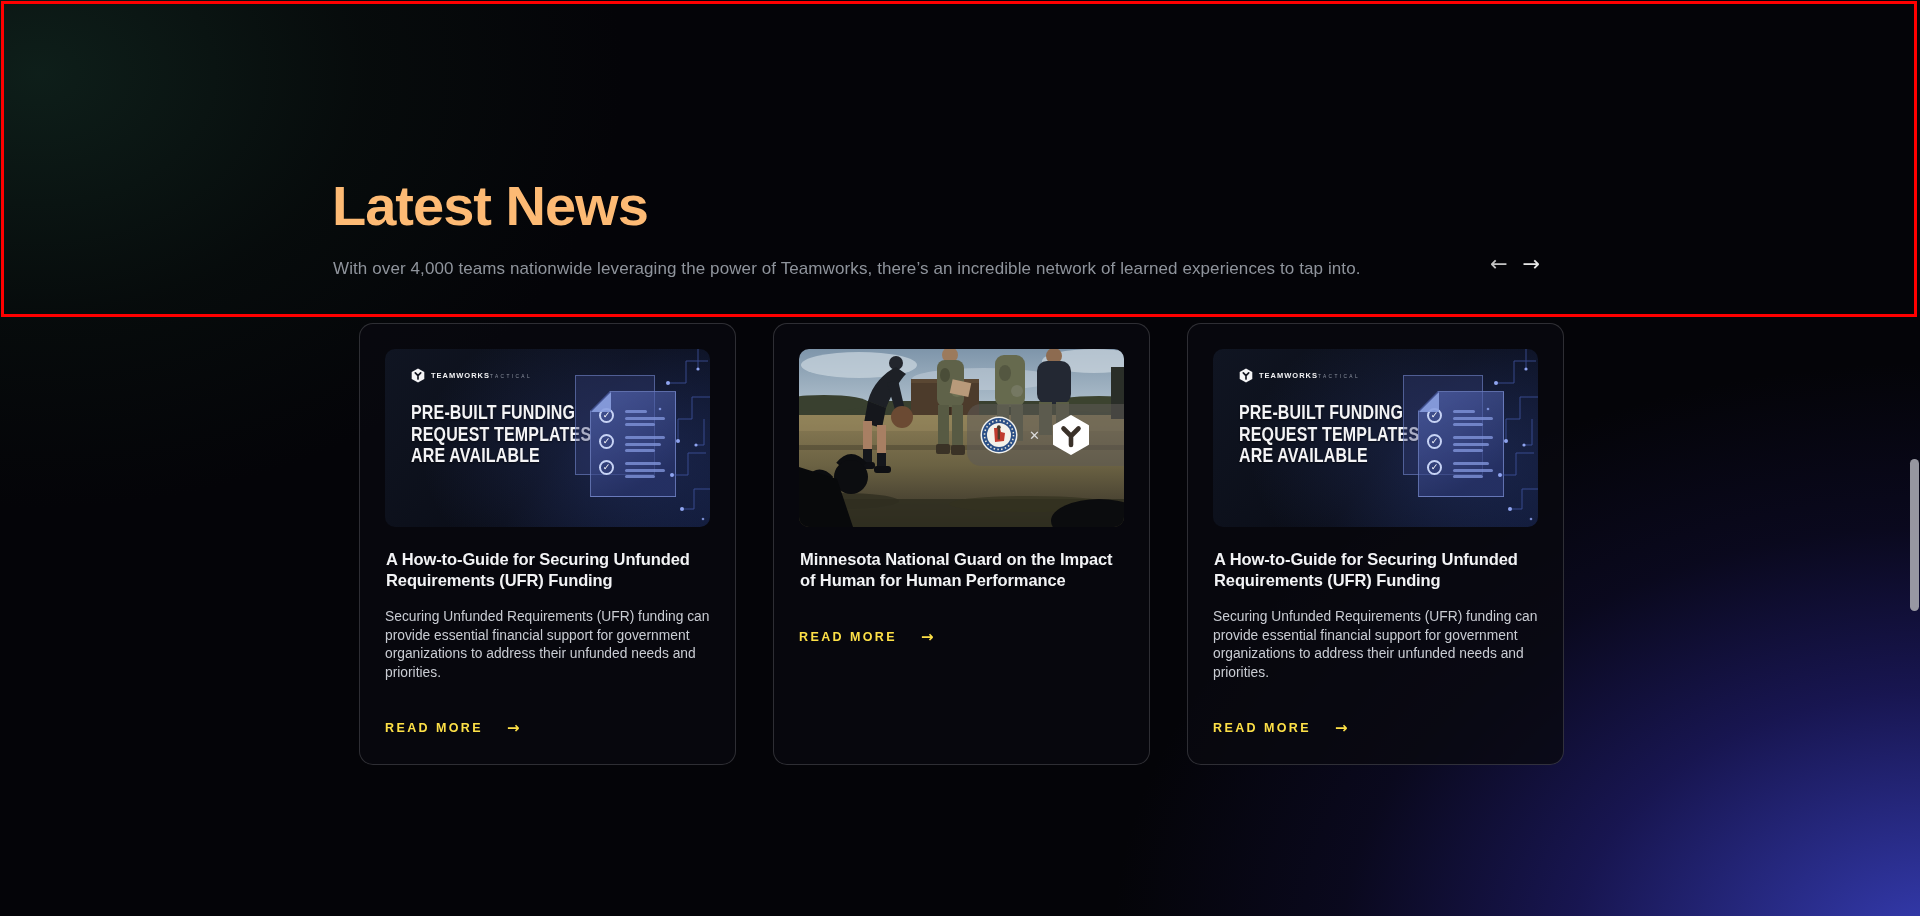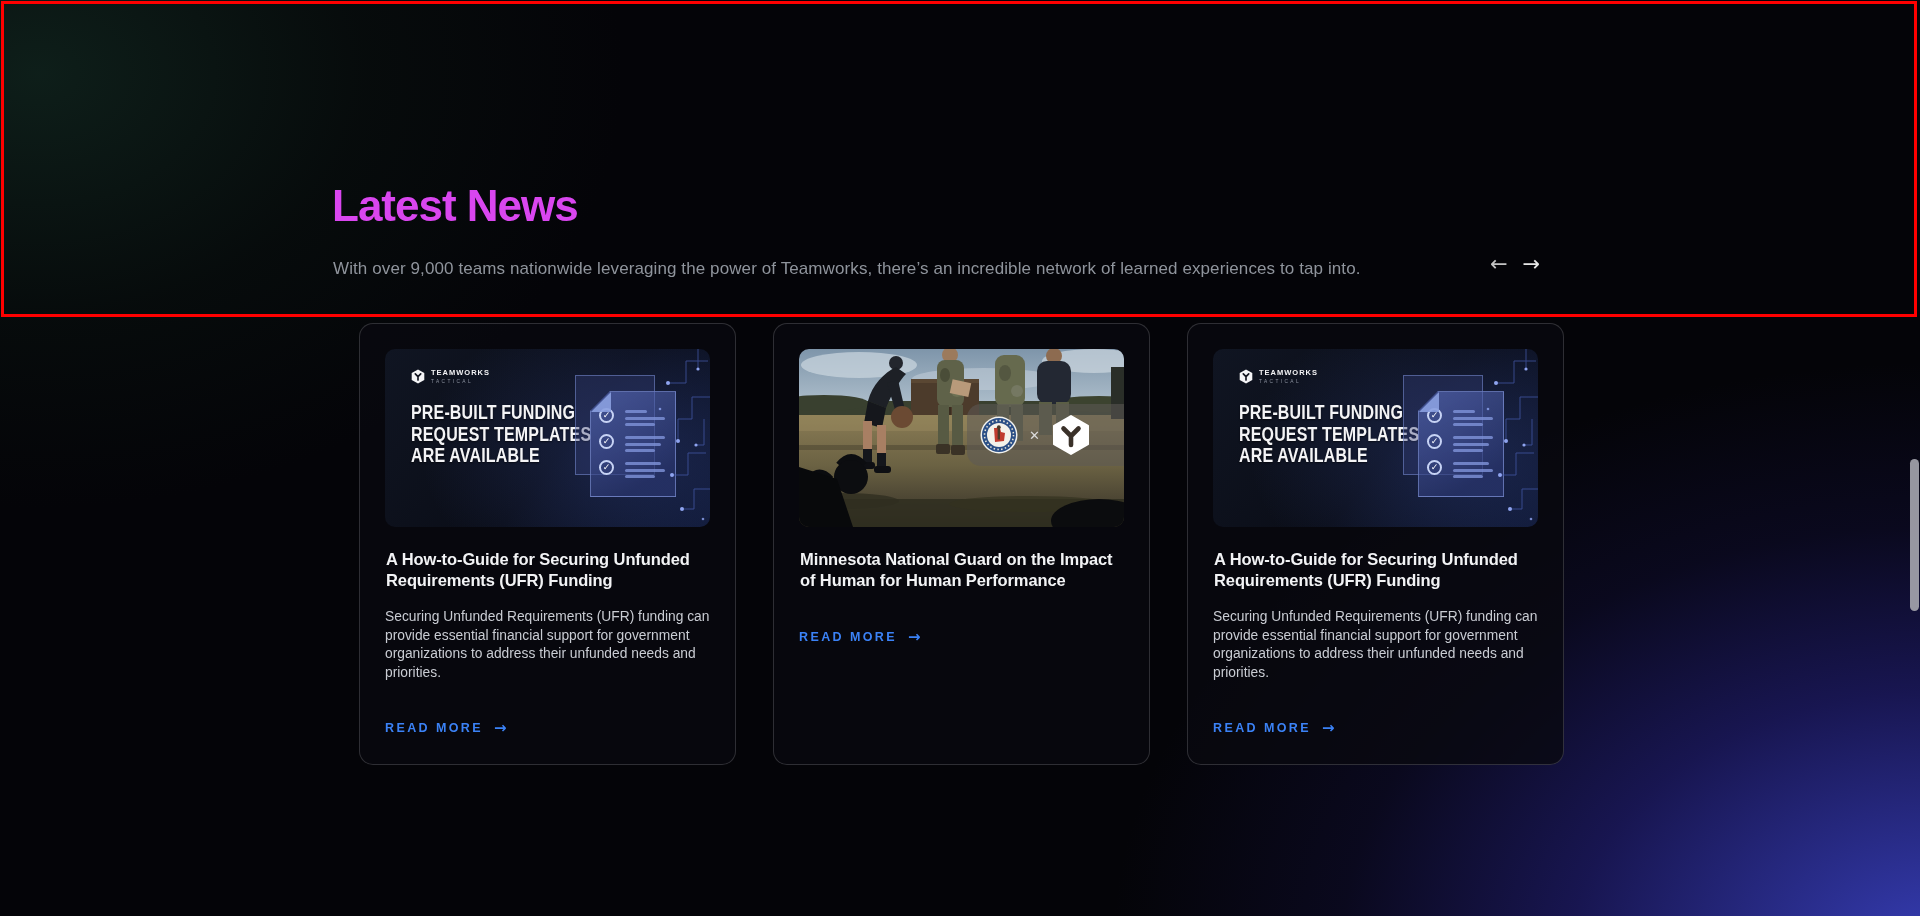--- a/index.html
+++ b/index.html
@@ -19,21 +19,21 @@
       #040408;
   }
   
   .annotation{
     position:absolute;left:1px;top:1px;width:1916px;height:316px;
     border:3px solid var(--annotation-red);z-index:40;pointer-events:none;
   }
   
   .section-header{position:absolute;left:332px;top:176px;width:1160px;z-index:10;}
   .section-title{
-    margin:0;font-size:44px;line-height:60px;font-weight:700;letter-spacing:-1px;color:#d946ef;
+    margin:0;font-size:56px;line-height:60px;font-weight:700;letter-spacing:-1px;color:#fdba74;
   }
   .section-subtitle{
     margin:22px 0 0 1px;font-size:17px;line-height:22px;font-weight:400;color:#8f949c;letter-spacing:.1px;
   }
   .carousel-nav{position:absolute;left:1488px;top:250px;display:flex;gap:11px;z-index:45;}
   .nav-btn{
     background:none;border:none;padding:2px;cursor:pointer;
     font-family:"DejaVu Sans",sans-serif;font-size:21px;line-height:24px;
   }
   .nav-btn.prev{color:#c3c3c3;}
@@ -49,21 +49,21 @@
   .card-image{
     position:relative;width:325px;height:178px;border-radius:10px;overflow:hidden;flex:none;
   }
   
   .card-image.promo{
     background:
       radial-gradient(300px 220px at 74% 58%, rgba(64,88,178,.30) 0%, rgba(10,14,26,0) 68%),
       linear-gradient(128deg,#101522 0%,#0a0d17 55%,#0e1630 100%);
   }
   .promo-brand{position:absolute;left:26px;top:19px;display:flex;align-items:center;gap:6px;}
-  .promo-brand .brand-text{display:flex;flex-direction:column;}
+  .promo-brand .brand-text{display:flex;align-items:center;}
   .brand-name{font-size:7.5px;font-weight:700;letter-spacing:1px;color:#f3f3f5;}
   .brand-sub{font-size:4.8px;font-weight:400;letter-spacing:2.4px;color:#8d93a0;margin-top:2px;}
   .promo-headline{
     position:absolute;left:26px;top:53px;
     font-size:20px;line-height:21.5px;font-weight:700;letter-spacing:.2px;color:#f4f4f6;
     transform:scaleX(.8);transform-origin:left top;white-space:nowrap;
     text-shadow:0 1px 2px rgba(0,0,0,.55);
   }
   .doc-back{
     position:absolute;left:190px;top:26px;width:80px;height:100px;
@@ -101,38 +101,38 @@
   .badge-x{font-size:13px;color:#dcdcdc;font-family:"DejaVu Sans",sans-serif;}
   
   .card-title{
     margin:22px 0 0 1px;font-size:16.5px;line-height:21px;font-weight:700;
     letter-spacing:-.1px;color:#f2f3f5;
   }
   .card-body{
     margin:17px 0 0 0;font-size:13.8px;line-height:18.5px;font-weight:400;color:#c9ccd3;
   }
   .read-more{
-    margin-top:37px;display:flex;align-items:center;gap:11px;text-decoration:none;cursor:pointer;
-    font-size:12.5px;font-weight:600;letter-spacing:2.4px;color:#3b82f6;
+    margin-top:37px;display:flex;align-items:center;gap:24px;text-decoration:none;cursor:pointer;
+    font-size:12.5px;font-weight:600;letter-spacing:2.4px;color:#fde047;
   }
   .read-more .arr{font-family:"DejaVu Sans",sans-serif;font-size:15px;letter-spacing:0;}
   
   .scrollbar-thumb{
     position:absolute;left:1910px;top:459px;width:9px;height:152px;
     background:#a6a6af;border-radius:5px;z-index:60;opacity:.9;
   }
 </style>
 </head>
 <body>
 
 <div class="annotation"></div>
 
 <header class="section-header">
   <h1 class="section-title">Latest News</h1>
-  <p class="section-subtitle">With over 9,000 teams nationwide leveraging the power of Teamworks, there’s an incredible network of learned experiences to tap into.</p>
+  <p class="section-subtitle">With over 4,000 teams nationwide leveraging the power of Teamworks, there’s an incredible network of learned experiences to tap into.</p>
 </header>
 
 <div class="carousel-nav">
   <button class="nav-btn prev"><span>←</span></button>
   <button class="nav-btn next"><span>→</span></button>
 </div>
 
 <main class="cards">
 
   <article class="card">

